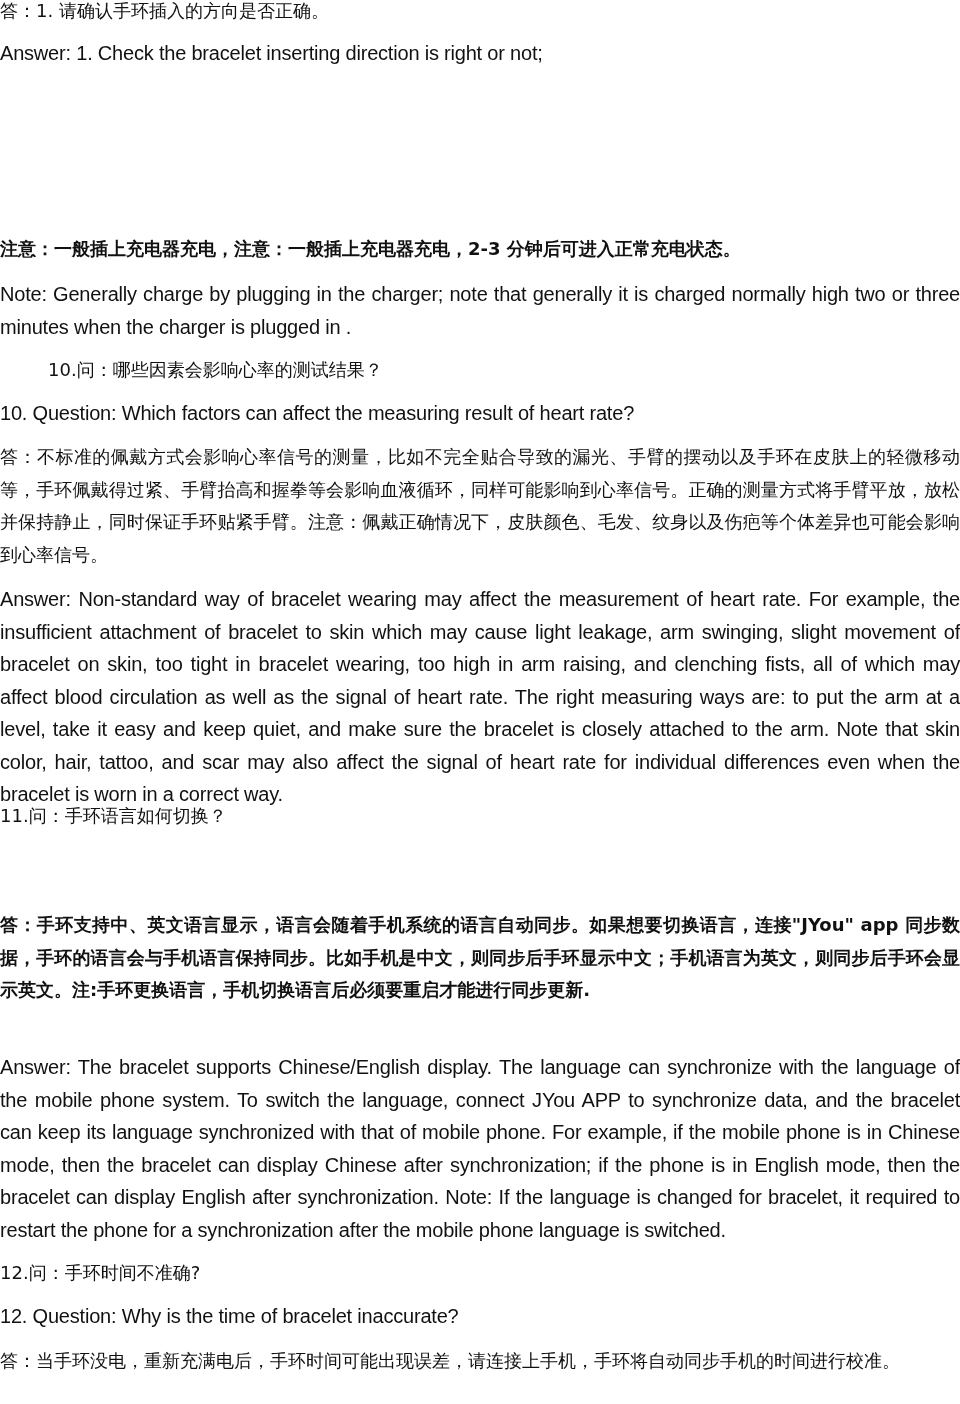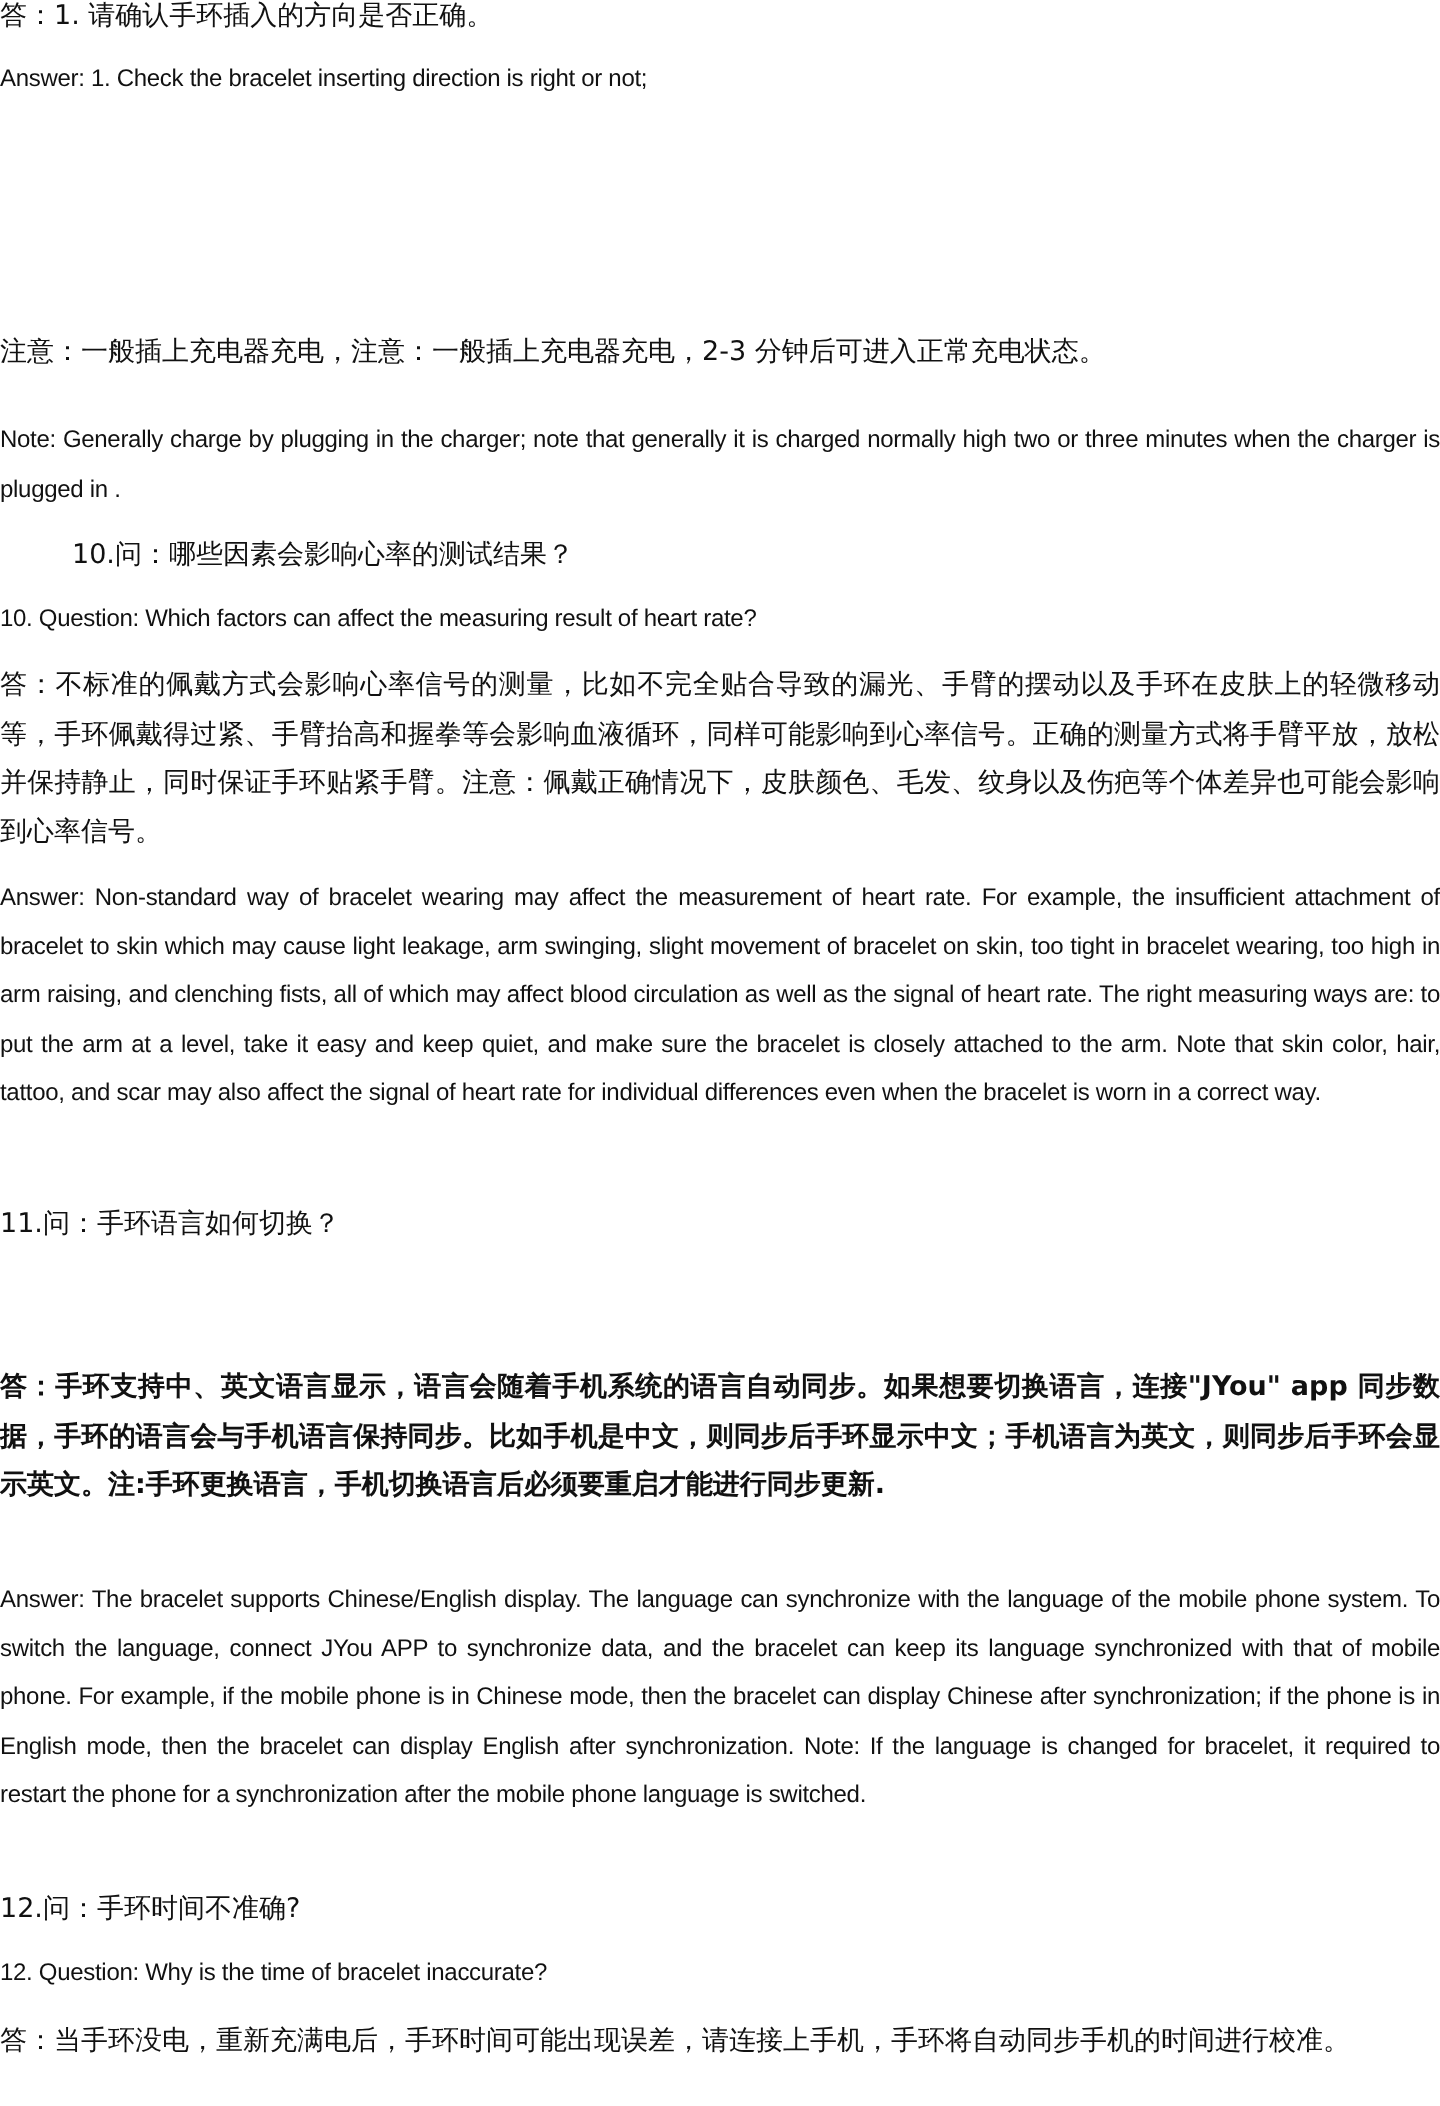--- a/index.html
+++ b/index.html
@@ -14,32 +14,32 @@
   .doc { position: relative; width: 936px; height: 1404px; }
   .p {
     position: absolute;
     left: 0;
     width: 960px;
     margin: 0;
     line-height: 32.5px;
     text-align: justify;
     white-space: normal;
   }
-  .en { font-family: "Liberation Sans", "DejaVu Sans", sans-serif; font-size: 16px; letter-spacing: -0.2px; }
+  .en { font-family: "Liberation Sans", "DejaVu Sans", sans-serif; font-size: 20px; letter-spacing: -0.2px; }
   .zh { font-family: "DejaVu Sans", sans-serif; font-size: 18px; }
   .indent1 { left: 45px; width: 915px; }
   .indent2 { text-indent: 33px; }
 </style>
 </head>
 <body>
 
 <div class="doc">
   <p class="p zh" style="top:-5px;">答：1.  请确认手环插入的方向是否正确。</p>
   <p class="p en" style="top:37px;">Answer: 1. Check the bracelet inserting direction is right or not;</p>
-  <p class="p zh" style="top:219px;">注意：一般插上充电器充电，注意：一般插上充电器充电，2-3 分钟后可进入正常充电状态。</p>
+  <p class="p zh" style="top:233px;font-weight:bold;">注意：一般插上充电器充电，注意：一般插上充电器充电，2-3 分钟后可进入正常充电状态。</p>
   <p class="p en" style="top:278px;">Note: Generally charge by plugging in the charger; note that generally it is charged normally high two or three minutes when the charger is plugged in .</p>
   <p class="p zh" style="top:354px;padding-left:48px;">10.问：哪些因素会影响心率的测试结果？</p>
   <p class="p en" style="top:397px;">10. Question: Which factors can affect the measuring result of heart rate?</p>
   <p class="p zh" style="top:441px;">答：不标准的佩戴方式会影响心率信号的测量，比如不完全贴合导致的漏光、手臂的摆动以及手环在皮肤上的轻微移动等，手环佩戴得过紧、手臂抬高和握拳等会影响血液循环，同样可能影响到心率信号。正确的测量方式将手臂平放，放松并保持静止，同时保证手环贴紧手臂。注意：佩戴正确情况下，皮肤颜色、毛发、纹身以及伤疤等个体差异也可能会影响到心率信号。</p>
   <p class="p en" style="top:583px;">Answer: Non-standard way of bracelet wearing may affect the measurement of heart rate. For example, the insufficient attachment of bracelet to skin which may cause light leakage, arm swinging, slight movement of bracelet on skin, too tight in bracelet wearing, too high in arm raising, and clenching fists, all of which may affect blood circulation as well as the signal of heart rate. The right measuring ways are: to put the arm at a level, take it easy and keep quiet, and make sure the bracelet is closely attached to the arm. Note that skin color, hair, tattoo, and scar may also affect the signal of heart rate for individual differences even when the bracelet is worn in a correct way.</p>
   <p class="p zh" style="top:800px;">11.问：手环语言如何切换？</p>
   <p class="p zh" style="top:909px;font-weight:bold;">答：手环支持中、英文语言显示，语言会随着手机系统的语言自动同步。如果想要切换语言，连接"JYou" app 同步数据，手环的语言会与手机语言保持同步。比如手机是中文，则同步后手环显示中文；手机语言为英文，则同步后手环会显示英文。注:手环更换语言，手机切换语言后必须要重启才能进行同步更新.</p>
   <p class="p en" style="top:1051px;">Answer: The bracelet supports Chinese/English display. The language can synchronize with the language of the mobile phone system. To switch the language, connect JYou APP to synchronize data, and the bracelet can keep its language synchronized with that of mobile phone. For example, if the mobile phone is in Chinese mode, then the bracelet can display Chinese after synchronization; if the phone is in English mode, then the bracelet can display English after synchronization. Note: If the language is changed for bracelet, it required to restart the phone for a synchronization after the mobile phone language is switched.</p>
   <p class="p zh" style="top:1257px;">12.问：手环时间不准确?</p>
   <p class="p en" style="top:1300px;">12. Question: Why is the time of bracelet inaccurate?</p>

